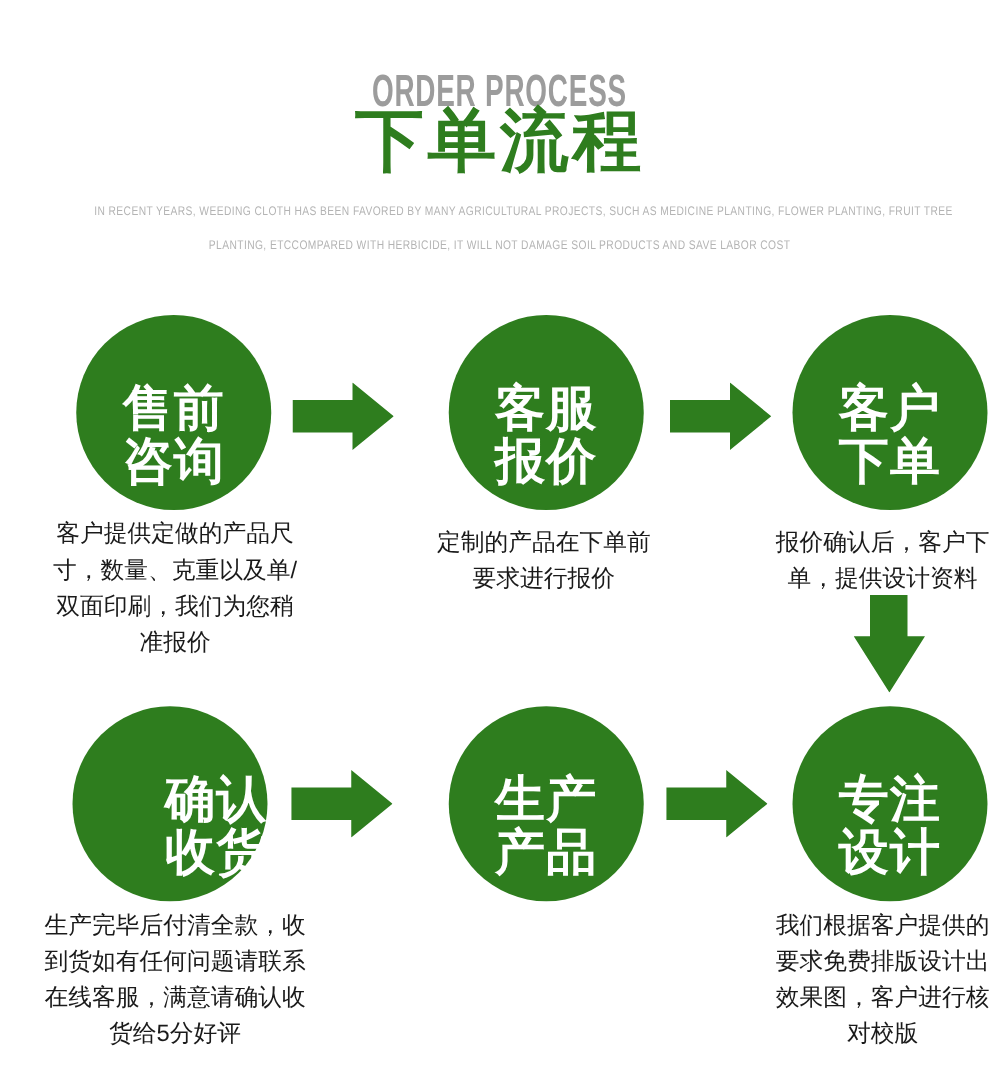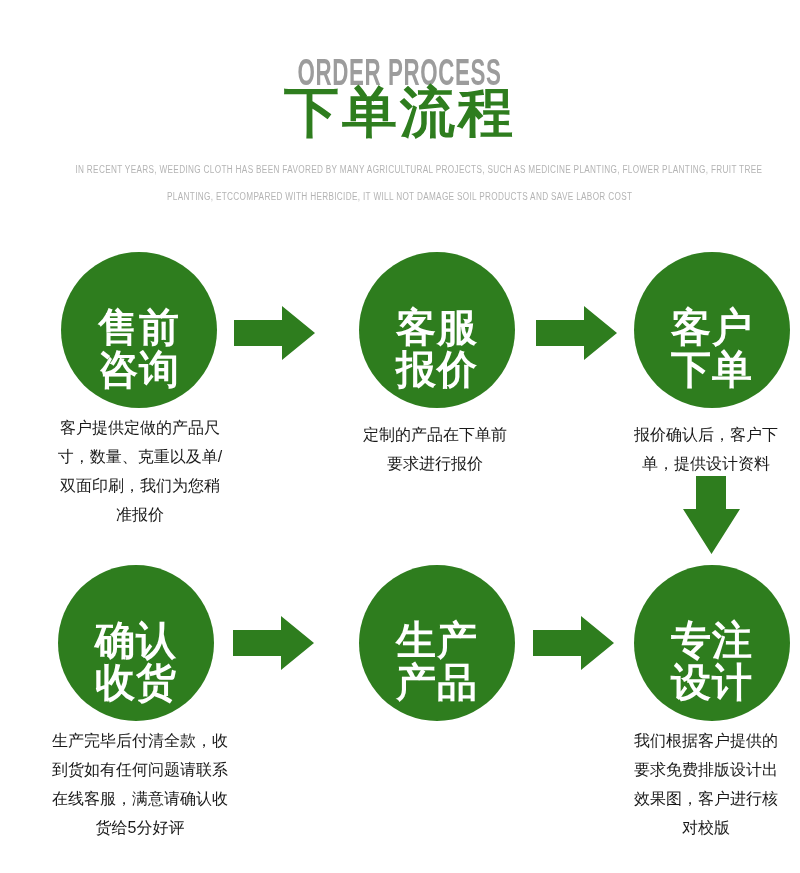--- a/index.html
+++ b/index.html
@@ -78,28 +78,28 @@
     font-size: 40px;
     line-height: 42px;
     text-align: center;
     white-space: pre-line;
     letter-spacing: 1px;
     margin-top: 35px;
   }
   .c0 { left: 61px;  top: 252px; }
   .c1 { left: 359px; top: 252px; }
   .c2 { left: 634px; top: 252px; }
-  .c3 { left: 58px;  top: 565px; }
+  .c3 { left: 58px;  top: 565px; justify-content: flex-end; }
   .c4 { left: 359px; top: 565px; }
   .c5 { left: 634px; top: 565px; }
 
   
   .desc {
     position: absolute;
-    font-size: 16px;
+    font-size: 19px;
     line-height: 29px;
     color: #1a1a1a;
     text-align: center;
     white-space: pre-line;
   }
   .d0 { left: 25px;  top: 413px; width: 230px; }
   .d1 { left: 325px; top: 420px; width: 220px; }
   .d2 { left: 601px; top: 420px; width: 210px; }
   .d3 { left: 25px;  top: 726px; width: 230px; }
   .d4 { left: 328px; top: 726px; width: 214px; }

